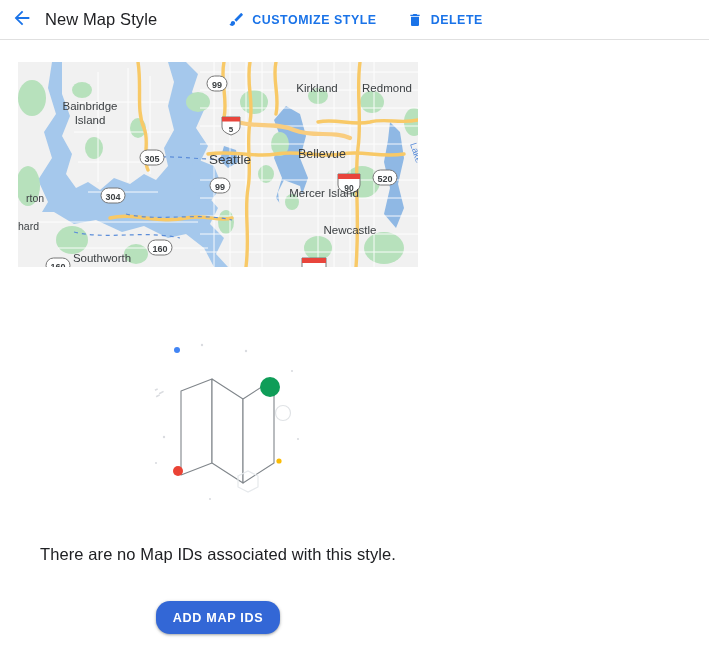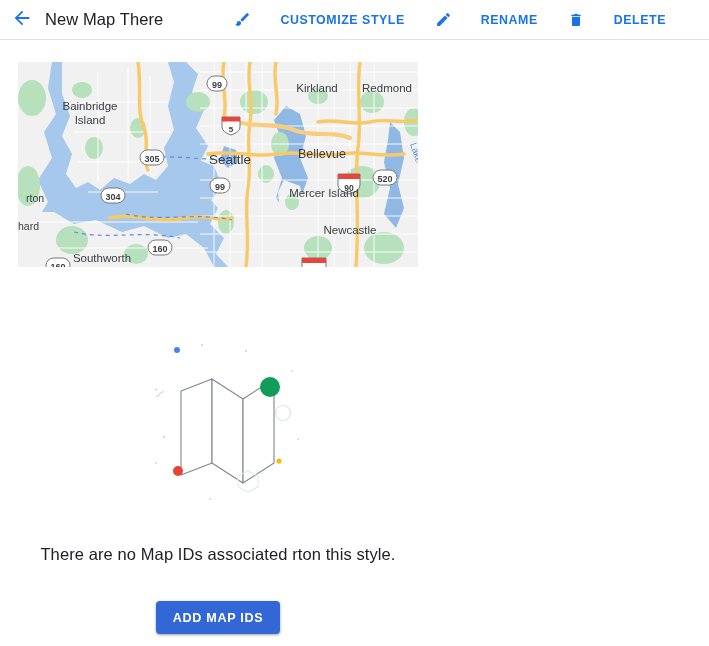--- a/index.html
+++ b/index.html
@@ -54,21 +54,20 @@
   }
   .action {
     display: flex;
     align-items: center;
     height: 32px;
     padding: 0 9px;
     margin-right: 12px;
     cursor: pointer;
     border-radius: 4px;
     white-space: nowrap;
-    gap: 22px;
   }
   .action .ic {
     display: flex;
     align-items: center;
     justify-content: center;
     width: 17px;
     height: 17px;
     margin-right: 7px;
     flex: none;
   }
@@ -119,21 +118,21 @@
     left: 0;
     top: 601px;
     width: 436px;
     display: flex;
     justify-content: center;
   }
   .add-btn {
     background: #3367d6;
     color: #ffffff;
     border: none;
-    border-radius: 4px;
+    border-radius: 14px;
     height: 33px;
     padding: 0 17px;
     font-family: "Liberation Sans", sans-serif;
     font-size: 12.6px;
     font-weight: 700;
     letter-spacing: .7px;
     text-transform: uppercase;
     cursor: pointer;
     box-shadow: 0 1px 2px rgba(60,64,67,.3), 0 1px 3px 1px rgba(60,64,67,.15);
   }
@@ -144,41 +143,33 @@
 <div class="header">
 
   <div class="back-btn">
     <span>
       <svg width="22" height="22" viewBox="0 0 24 24" aria-hidden="true">
         <path d="M20 11H7.8l5.6-5.6L12 4l-8 8 8 8 1.4-1.4L7.8 13H20v-2z" fill="#1a73e8"></path>
       </svg>
     </span>
   </div>
 
-  <div class="page-title">New Map There</div>
+  <div class="page-title">New Map Style</div>
 
   <div class="actions">
 
     <div class="action">
       <span class="ic">
         <svg width="17" height="17" viewBox="0 0 24 24" aria-hidden="true">
           <path d="M7 14c-1.66 0-3 1.34-3 3 0 1.31-1.16 2-2 2 .92 1.22 2.49 2 4 2 2.21 0 4-1.79 4-4 0-1.66-1.34-3-3-3zm13.71-9.37l-1.34-1.34a.9959.9959 0 0 0-1.41 0L9 12.25 11.75 15l8.96-8.96c.39-.39.39-1.02 0-1.41z" fill="#1a73e8"></path>
         </svg>
       </span>
       <span class="lbl">CUSTOMIZE STYLE</span>
     </div>
 
-    <div class="action">
-      <span class="ic">
-        <svg width="17" height="17" viewBox="0 0 24 24" aria-hidden="true">
-          <path d="M3 17.25V21h3.75L17.81 9.94l-3.75-3.75L3 17.25zM20.71 7.04a.9959.9959 0 0 0 0-1.41l-2.34-2.34a.9959.9959 0 0 0-1.41 0l-1.83 1.83 3.75 3.75 1.83-1.83z" fill="#1a73e8"></path>
-        </svg>
-      </span>
-      <span class="lbl">RENAME</span>
-    </div>
 
 
     <div class="action">
       <span class="ic">
         <svg width="16" height="16" viewBox="0 0 24 24" aria-hidden="true">
           <path d="M6 19c0 1.1.9 2 2 2h8c1.1 0 2-.9 2-2V7H6v12zM19 4h-3.5l-1-1h-5l-1 1H5v2h14V4z" fill="#1a73e8"></path>
         </svg>
       </span>
       <span class="lbl">DELETE</span>
     </div>
@@ -362,17 +353,17 @@
       <circle cx="96" cy="16" r="1.2"></circle>
       <circle cx="142" cy="36" r="1.1"></circle>
       <circle cx="14" cy="102" r="1.2"></circle>
       <circle cx="6" cy="128" r="1.1"></circle>
       <circle cx="148" cy="104" r="1.1"></circle>
       <circle cx="60" cy="164" r="1.1"></circle>
     </g>
   </svg>
 </div>
 
-<div class="empty-text">There are no Map IDs associated rton this style.</div>
+<div class="empty-text">There are no Map IDs associated with this style.</div>
 
 <div class="add-btn-wrap">
   <button class="add-btn">ADD MAP IDS</button>
 </div>
 
 </body></html>

